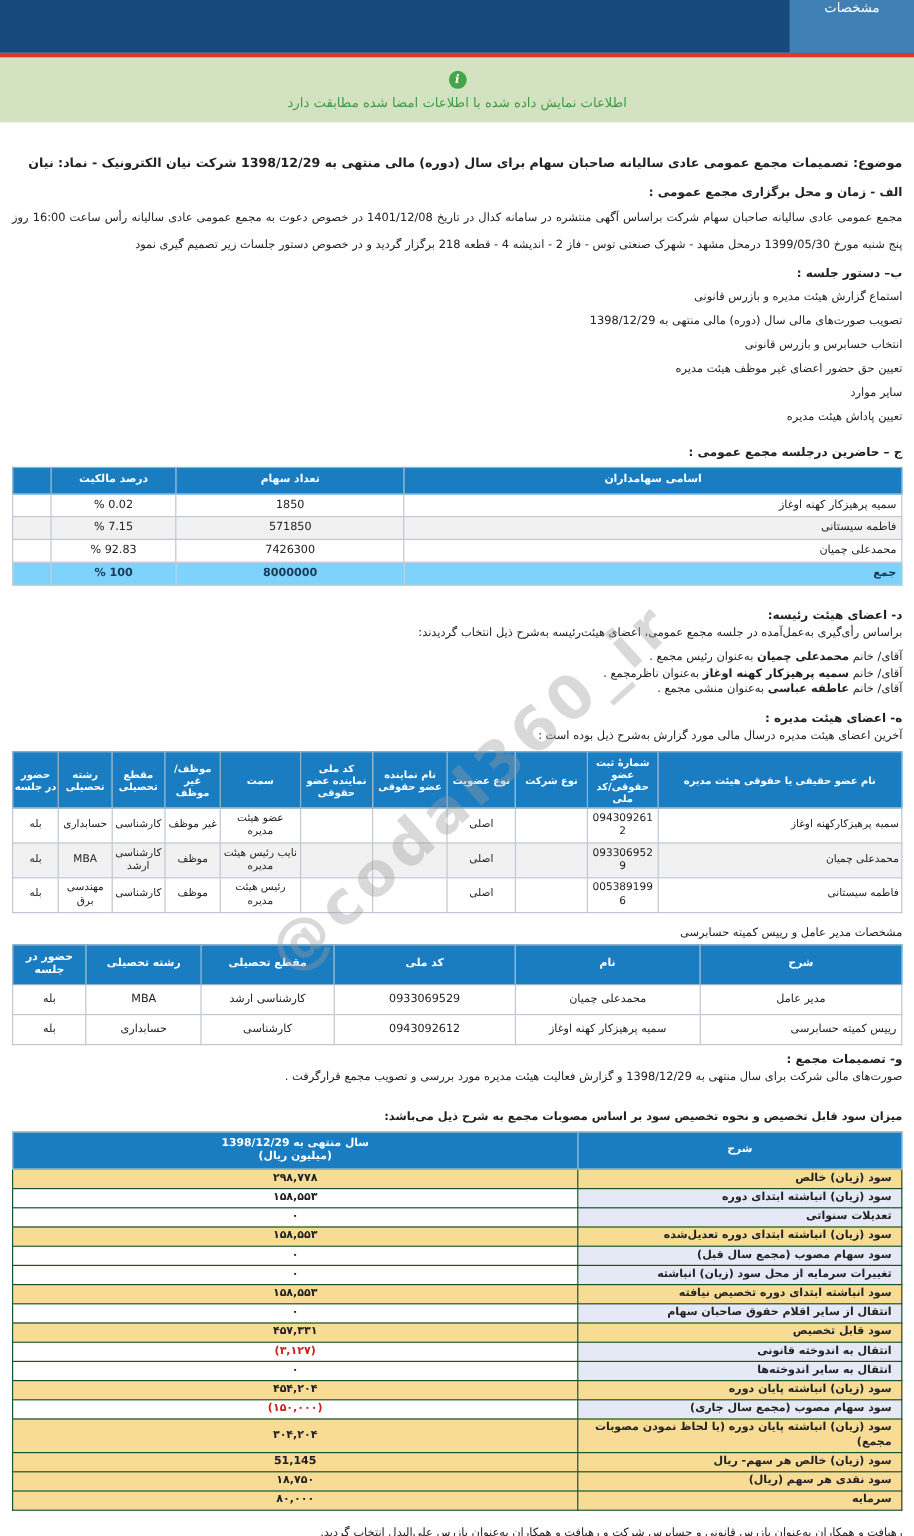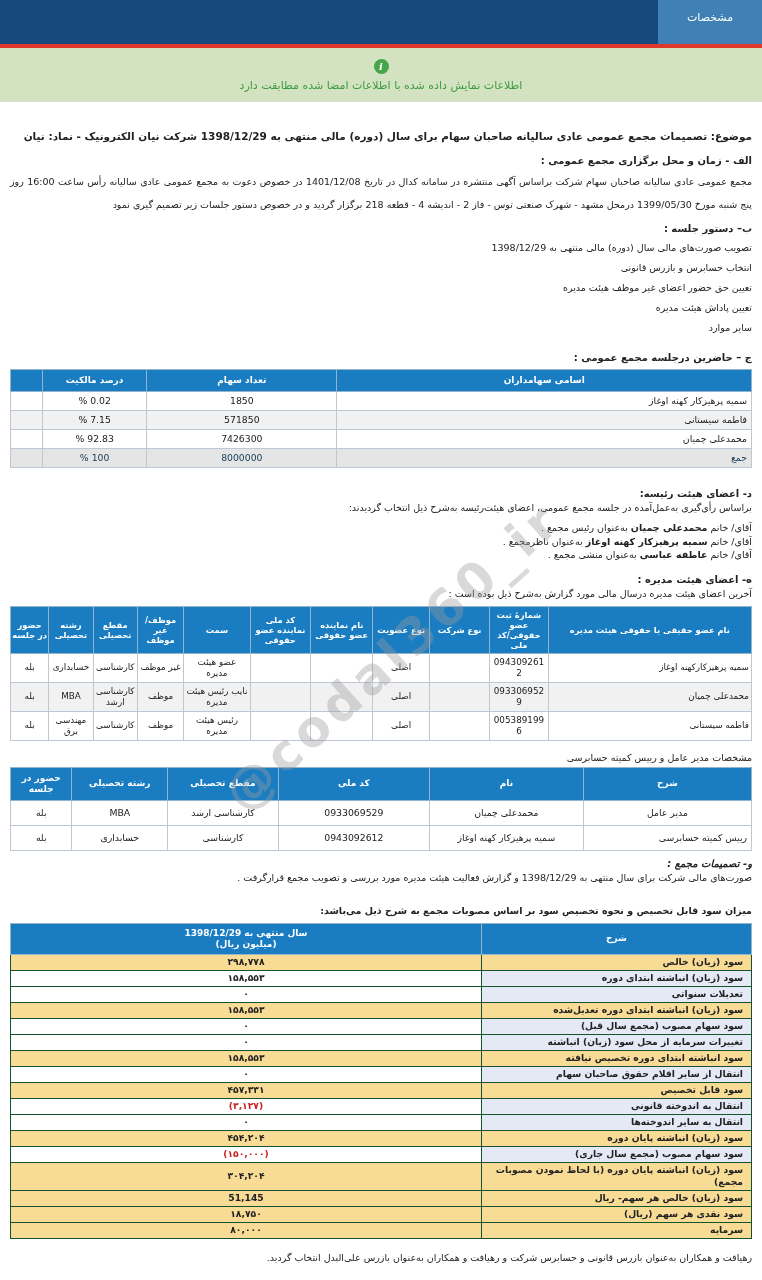--- a/index.html
+++ b/index.html
@@ -7,21 +7,21 @@
     width:762px;height:1280px;position:relative;overflow:hidden;
     background:#fff;color:#222;
     font-family:"DejaVu Sans",sans-serif;
     direction:rtl;
   }
   
   .topbar{height:44px;background:#17497c;position:relative;}
   .toptab{
     position:absolute;top:0;right:0;width:104px;height:44px;
     background:#4180b4;color:#fff;font-size:11px;text-align:center;
-    padding-top:11px;box-sizing:border-box;cursor:pointer;
+    padding-top:0;box-sizing:border-box;cursor:pointer;
   }
   .redline{height:4px;background:#e0372b;}
   .infobar{
     height:54px;background:#d3e3c2;display:flex;flex-direction:column;
     align-items:center;justify-content:center;gap:5px;
   }
   .info-ico{
     width:15px;height:15px;border-radius:50%;background:#46a549;color:#fff;
     font-size:10px;font-weight:bold;line-height:15px;text-align:center;
     font-family:"DejaVu Serif",serif;font-style:italic;
@@ -44,21 +44,21 @@
   }
   td{
     border:1px solid #bcc8d3;font-size:9.3px;padding:2px 4px;
     text-align:center;line-height:12px;word-wrap:break-word;
   }
   tr.gray td{background:#f1f1f1;}
   .ta-r{text-align:right;}
   .num{direction:ltr;}
   
   .t-att td{height:14px;}
-  .t-att tr.total td{background:#e5e5e5;color:#173c57;font-weight:normal;}
+  .t-att tr.total td{background:#7dd3fc;color:#173c57;font-weight:bold;}
   
   .t-board th{font-size:8.3px;padding:3px 1px;line-height:10px;}
   .t-board td{font-size:8.8px;padding:3px 2px;line-height:11px;}
   
   .t-ceo td{padding:6px 4px;}
   
   .t-profit{margin-top:6px;}
   .t-profit th{padding:4px 3px;}
   .t-profit td{border:1px solid #14532d;font-size:9.2px;padding:1.5px 4px;line-height:12px;font-weight:bold;}
   .t-profit td.pl{background:#e5e9f6;text-align:right;padding-right:8px;}
@@ -89,25 +89,26 @@
 
 <div class="content">
 
   <div class="subject">موضوع: تصمیمات مجمع عمومی عادی سالیانه صاحبان سهام برای سال (دوره) مالی منتهی به 1398/12/29 شرکت نیان الکترونیک - نماد: نیان</div>
 
   <div class="sec-title">الف - زمان و محل برگزاری مجمع عمومی :</div>
   <div class="para">مجمع عمومی عادی سالیانه صاحبان سهام شرکت براساس آگهی منتشره در سامانه کدال در تاریخ 1401/12/08 در خصوص دعوت به مجمع عمومی عادی سالیانه رأس ساعت 16:00 روز پنج شنبه مورخ 1399/05/30 درمحل مشهد - شهرک صنعتی توس - فاز 2 - اندیشه 4 - قطعه 218 برگزار گردید و در خصوص دستور جلسات زیر تصمیم گیری نمود</div>
 
   <div class="sec-title" style="margin-top:7px;">ب– دستور جلسه :</div>
   <div class="agenda">
+    <div>استماع گزارش هیئت مدیره و بازرس قانونی</div>
     <div>تصویب صورت‌های مالی سال (دوره) مالی منتهی به 1398/12/29</div>
     <div>انتخاب حسابرس و بازرس قانونی</div>
     <div>تعیین حق حضور اعضای غیر موظف هیئت مدیره</div>
+    <div>سایر موارد</div>
     <div>تعیین پاداش هیئت مدیره</div>
-    <div>سایر موارد</div>
   </div>
 
   <div class="sec-title" style="margin-top:18px;">ج – حاضرین درجلسه مجمع عمومی :</div>
   <table class="t-att">
     <colgroup>
         <col style="width:414px;">
         <col style="width:190px;">
         <col style="width:104px;">
         <col style="width:32px;">
       </colgroup>
@@ -268,21 +269,21 @@
       <td class="ta-r">رییس کمیته حسابرسی</td>
       <td>سمیه پرهیزکار کهنه اوغاز</td>
       <td class="num">0943092612</td>
       <td>کارشناسی</td>
       <td>حسابداری</td>
       <td>بله</td>
     </tr>
   </tbody>
     </table>
 
-  <div class="sec-title" style="margin-top:7px;font-style:italic;">و- تصمیمات مجمع :</div>
+  <div class="sec-title" style="margin-top:7px;">و- تصمیمات مجمع :</div>
   <div class="tight">صورت‌های مالی شرکت برای سال منتهی به 1398/12/29 و گزارش فعالیت هیئت مدیره مورد بررسی و تصویب مجمع قرارگرفت .</div>
   <div class="tight" style="margin-top:20px;font-weight:bold;">میزان سود قابل تخصیص و نحوه تخصیص سود بر اساس مصوبات مجمع به شرح ذیل می‌باشد:</div>
 
   <table class="t-profit">
     <colgroup>
         <col style="width:270px;">
         <col>
       </colgroup>
     <tbody>
         <tr>

